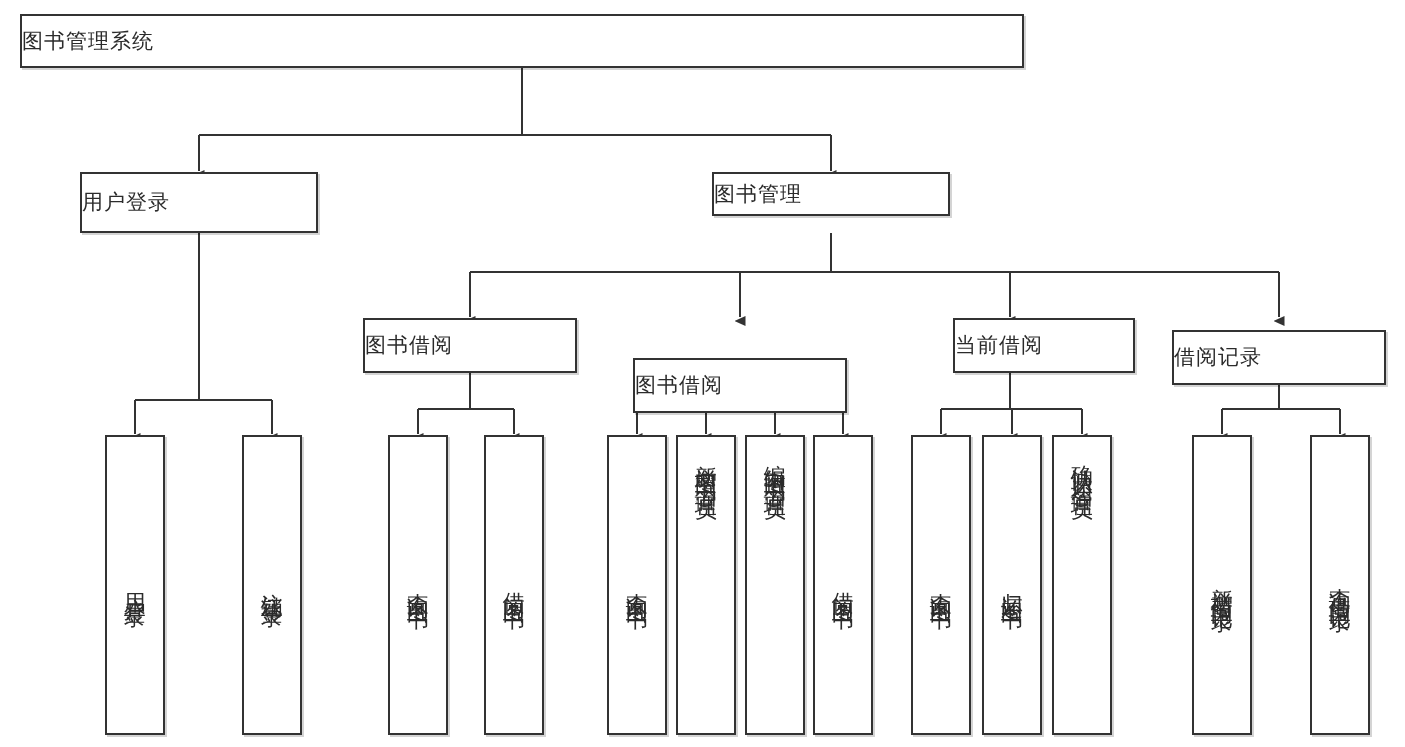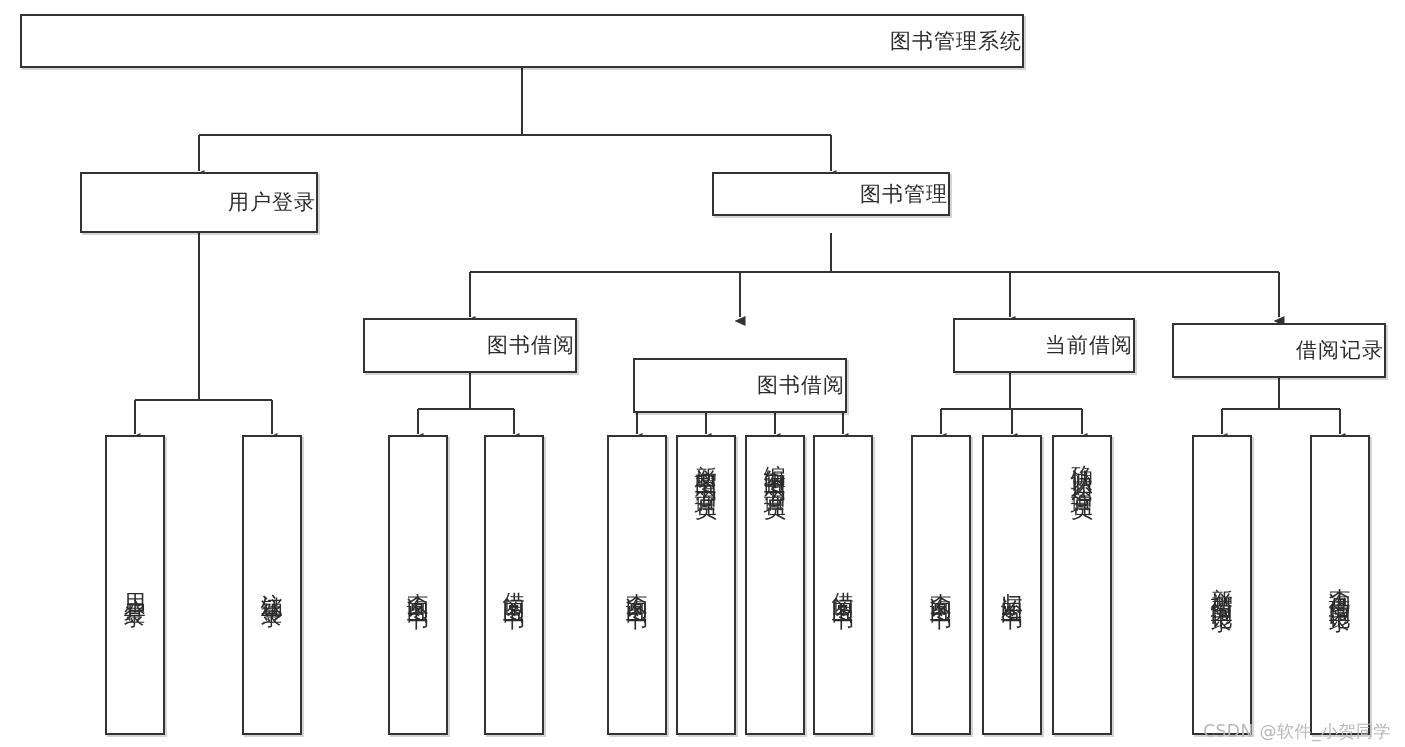--- a/index.html
+++ b/index.html
@@ -12,21 +12,21 @@
   svg#diagram{position:absolute;left:0;top:0;width:1405px;height:747px;display:block;}
 
   .node-box{
     position:absolute;
     background:#ffffff;
     border:2.5px solid #333333;
     box-sizing:border-box;
     box-shadow:2px 2px 0 rgba(0,0,0,0.17);
     display:flex;
     align-items:center;
-    justify-content:flex-end;
+    justify-content:flex-start;
     z-index:3;
   }
   .node-label{
     color:#2b2b2b;
     font-size:21px;
     line-height:1.25;
     letter-spacing:1px;
     white-space:nowrap;
     user-select:none;
   }
@@ -117,21 +117,21 @@
       </div>
       <div class="node-box" style="left: 363px; top: 318px; width: 214px; height: 55px;">
         <span class="node-label">图书借阅</span>
       </div>
       <div class="node-box" style="left: 633px; top: 318px; width: 214px; height: 55px; margin-top: 40px;">
         <span class="node-label">图书借阅</span>
       </div>
       <div class="node-box" style="left: 953px; top: 318px; width: 182px; height: 55px;">
         <span class="node-label">当前借阅</span>
       </div>
-      <div class="node-box" style="left: 1172px; top: 323px; width: 214px; height: 55px; padding-left: 9px;">
+      <div class="node-box" style="left: 1172px; top: 330px; width: 214px; height: 55px;">
         <span class="node-label">借阅记录</span>
       </div>
       <div class="node-box vertical centered" style="left: 105px; top: 435px; width: 60px; height: 300px;">
         <span class="node-label vertical">用户登录</span>
       </div>
       <div class="node-box vertical centered" style="left: 242px; top: 435px; width: 60px; height: 300px;">
         <span class="node-label vertical">注销登录</span>
       </div>
       <div class="node-box vertical centered" style="left: 388px; top: 435px; width: 60px; height: 300px;">
         <span class="node-label vertical">查询图书</span>
@@ -161,14 +161,13 @@
         <span class="node-label vertical">确认归还（管理员）</span>
       </div>
       <div class="node-box vertical centered" style="left: 1192px; top: 435px; width: 60px; height: 300px;">
         <span class="node-label vertical">新增借阅记录</span>
       </div>
       <div class="node-box vertical centered" style="left: 1310px; top: 435px; width: 60px; height: 300px;">
         <span class="node-label vertical">查询借阅记录</span>
       </div>
     </div>
 
-  <div class="watermark">CSDN @软件_小贺同学</div>
 </div>
 
 </body></html>

